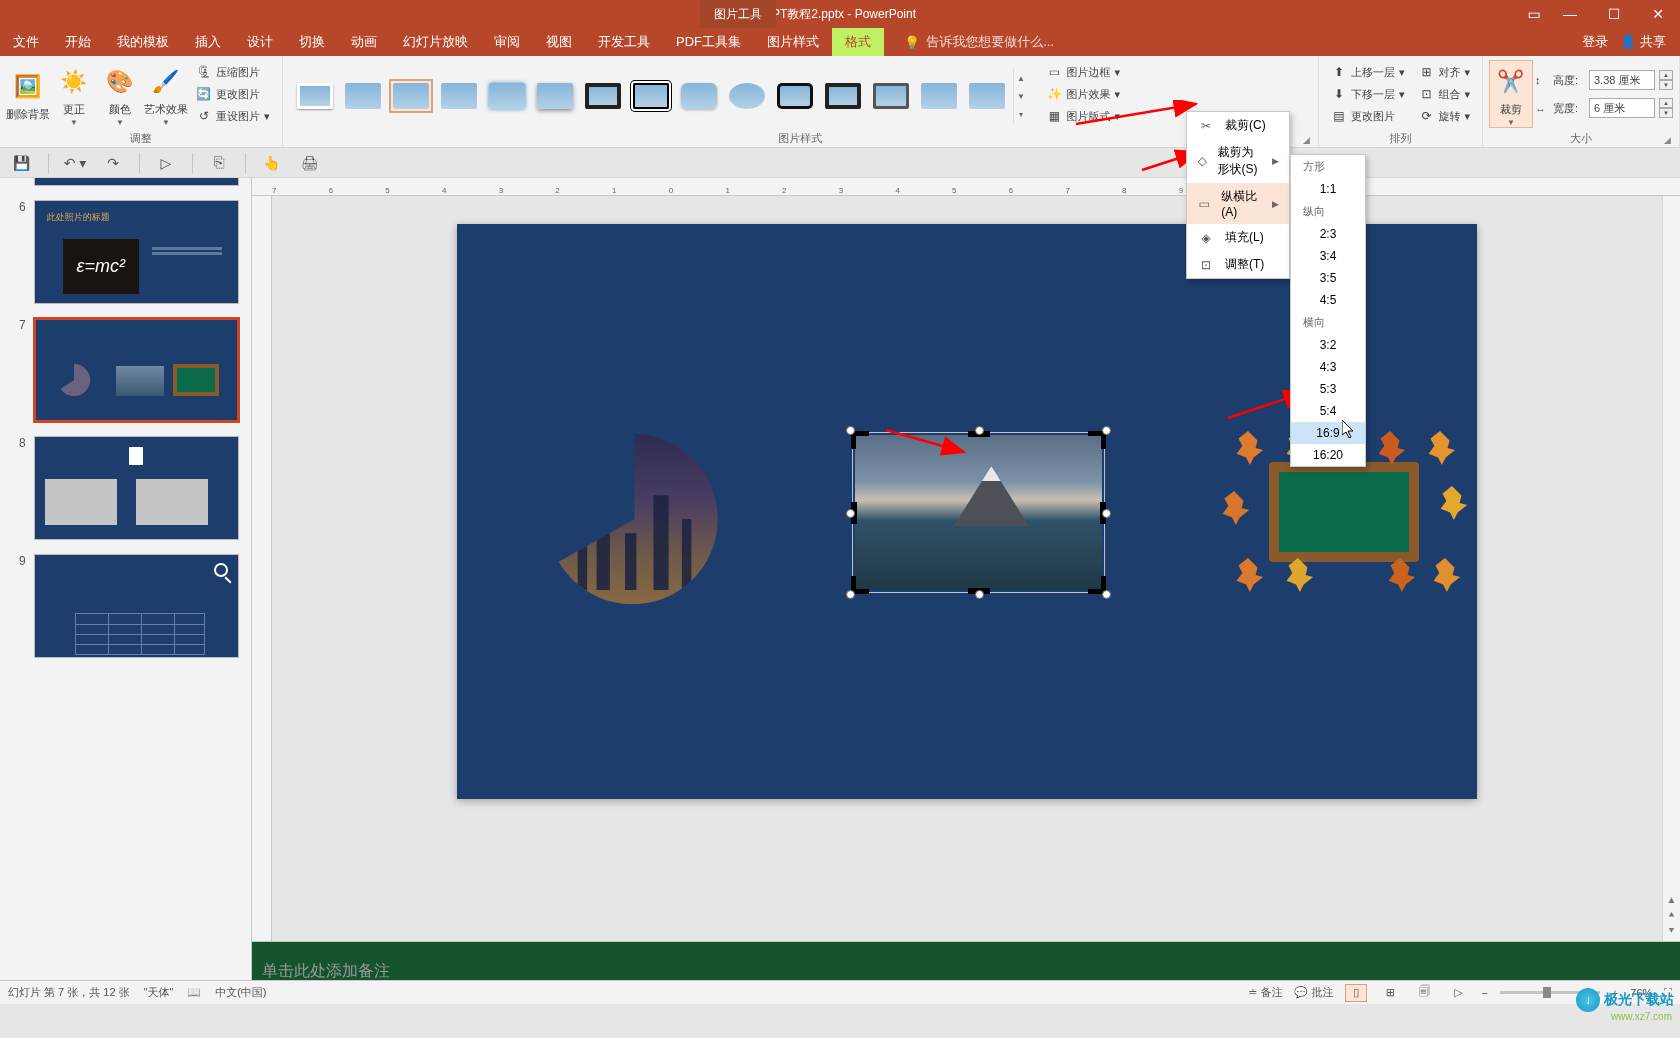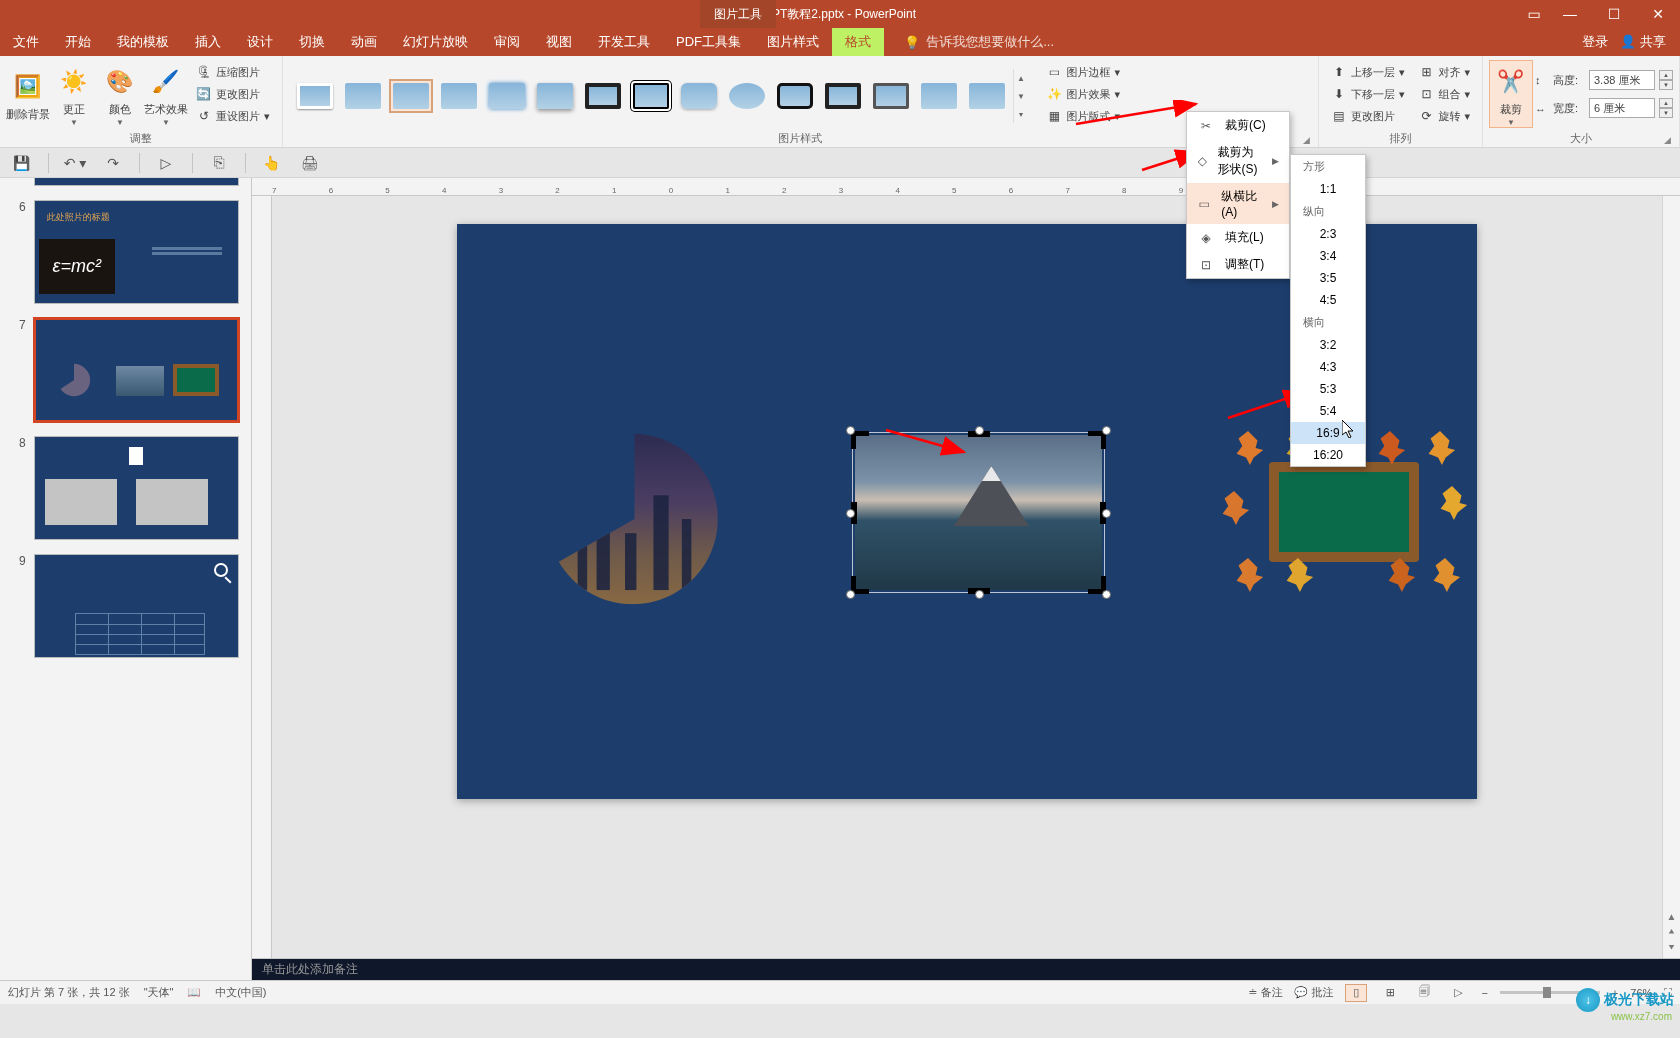--- a/index.html
+++ b/index.html
@@ -70,21 +70,21 @@
     .slide-num { font-size: 12px; color: #555; width: 14px; text-align: right; }
     .slide-preview { width: 210px; height: 104px; background: #1d3d6c; border: 1px solid #bbb; cursor: pointer; position: relative; overflow: hidden; }
     .slide-thumb.active .slide-preview { border: 2px solid #d14424; box-shadow: 0 0 0 1px #d14424; }
     .slide-thumb.partial { margin-top: -100px; }
     .canvas-area { flex: 1; display: flex; flex-direction: column; position: relative; }
     .ruler-h { height: 18px; background: #f3f3f3; border-bottom: 1px solid #c8c8c8; font-size: 8px; color: #666; display: flex; align-items: flex-end; padding-left: 20px; overflow: hidden; letter-spacing: 25px; white-space: nowrap; }
     .canvas-row { flex: 1; display: flex; }
     .ruler-v { width: 20px; background: #f3f3f3; border-right: 1px solid #c8c8c8; }
     .scroll-view { flex: 1; background: #e6e6e6; padding: 28px 40px; position: relative; overflow: hidden; }
     .slide-canvas { width: 1020px; height: 575px; background: #1d3d6c; margin: 0 auto; position: relative; box-shadow: 0 2px 8px rgba(0,0,0,.3); }
-    .notes-area { height: 22px; background: #0f172a; border-top: 1px solid #c8c8c8; padding: 2px 10px; color: #999; font-size: 12px; }
+    .notes-area { height: 22px; background: #14532d; border-top: 1px solid #c8c8c8; padding: 19px 10px; color: #999; font-size: 16px; }
     .v-scroll { width: 18px; background: #f3f3f3; border-left: 1px solid #d4d4d4; display: flex; flex-direction: column; align-items: center; justify-content: flex-end; padding: 4px 0; gap: 4px; }
     .v-scroll span { font-size: 10px; color: #777; cursor: pointer; }
     
     
     .pie-shape { position: absolute; left: 80px; top: 205px; width: 195px; height: 180px; }
     .pie-shape svg { width: 100%; height: 100%; }
     .selected-pic { position: absolute; left: 398px; top: 211px; width: 247px; height: 155px; }
     .selected-pic .crop-outer { position: absolute; inset: -3px; border: 1px solid rgba(255,255,255,.7); }
     .selected-pic .pic-body { width: 100%; height: 100%; background: linear-gradient(#5a6f87 0%, #7b92a8 30%, #c9beb2 42%, #305268 55%, #203847 100%); position: relative; }
     .mountain { position: absolute; left: 40%; top: 20%; width: 75px; height: 60px; background: #4e5057; clip-path: polygon(50% 0, 100% 100%, 0 100%); }
@@ -141,21 +141,21 @@
     
     .watermark { position: absolute; right: 6px; bottom: 26px; display: flex; align-items: center; gap: 4px; font-size: 12px; z-index: 50; }
     .watermark .logo { width: 24px; height: 24px; border-radius: 50%; background: radial-gradient(#4fc3e8,#1798c5); display: flex; align-items: center; justify-content: center; color: #fff; font-weight: bold; }
     .watermark .t1 { color: #1798c5; font-weight: bold; font-size: 14px; }
     .watermark .t2 { color: #8bc34a; font-size: 10px; position: absolute; right: 2px; bottom: -10px; }
     
     
     .th-pie { position:absolute; left:20px; top:42px; width:36px; height:34px; }
     .th-pic2 { position:absolute; left:80px; top:46px; width:48px; height:30px; background:linear-gradient(#6f89a3,#395870); }
     .th-board { position:absolute; right:18px; top:44px; width:46px; height:32px; background:#0a6b4a; border:4px solid #8b5a2b; }
-    .th-emc { position:absolute; left:4px; top:38px; width:76px; height:55px; background:#1a1410; color:#fff; display:flex;align-items:center;justify-content:center; font-size:18px; font-style:italic; }
+    .th-emc { position:absolute; left:28px; top:38px; width:76px; height:55px; background:#1a1410; color:#fff; display:flex;align-items:center;justify-content:center; font-size:18px; font-style:italic; }
     .th-title6 { position:absolute; top:10px; left:12px; color:#e9a84f; font-size:9px; }
     .th-text6 { position:absolute; top:46px; right:16px; width:70px; height:3px; background:#5a7aa0; box-shadow: 0 5px #5a7aa0; }
     .th-bw { position:absolute; bottom:14px; width:72px; height:46px; background:#c4c4c4; filter:grayscale(1); }
     .th-doc-ico { position:absolute; top:10px; left:50%; transform:translateX(-50%); width:14px; height:18px; background:#fff; }
     .th-tbl { position:absolute; left:40px; top:58px; width:130px; height:42px; border:1px solid #6080a8; }
     .th-tbl::before,.th-tbl::after{content:'';position:absolute;background:#6080a8;}
     .th-tbl::before{top:50%;left:0;right:0;height:1px; box-shadow:0 -10px #6080a8,0 10px #6080a8;}
     .th-tbl::after{left:25%;top:0;bottom:0;width:1px; box-shadow:33px 0 #6080a8,66px 0 #6080a8;}
     .th-mag { position:absolute; top:8px; right:10px; width:14px; height:14px; border:2px solid #fff; border-radius:50%; }
     .th-mag::after{content:'';position:absolute;right:-6px;bottom:-6px;width:8px;height:2px;background:#fff;transform:rotate(45deg);}

